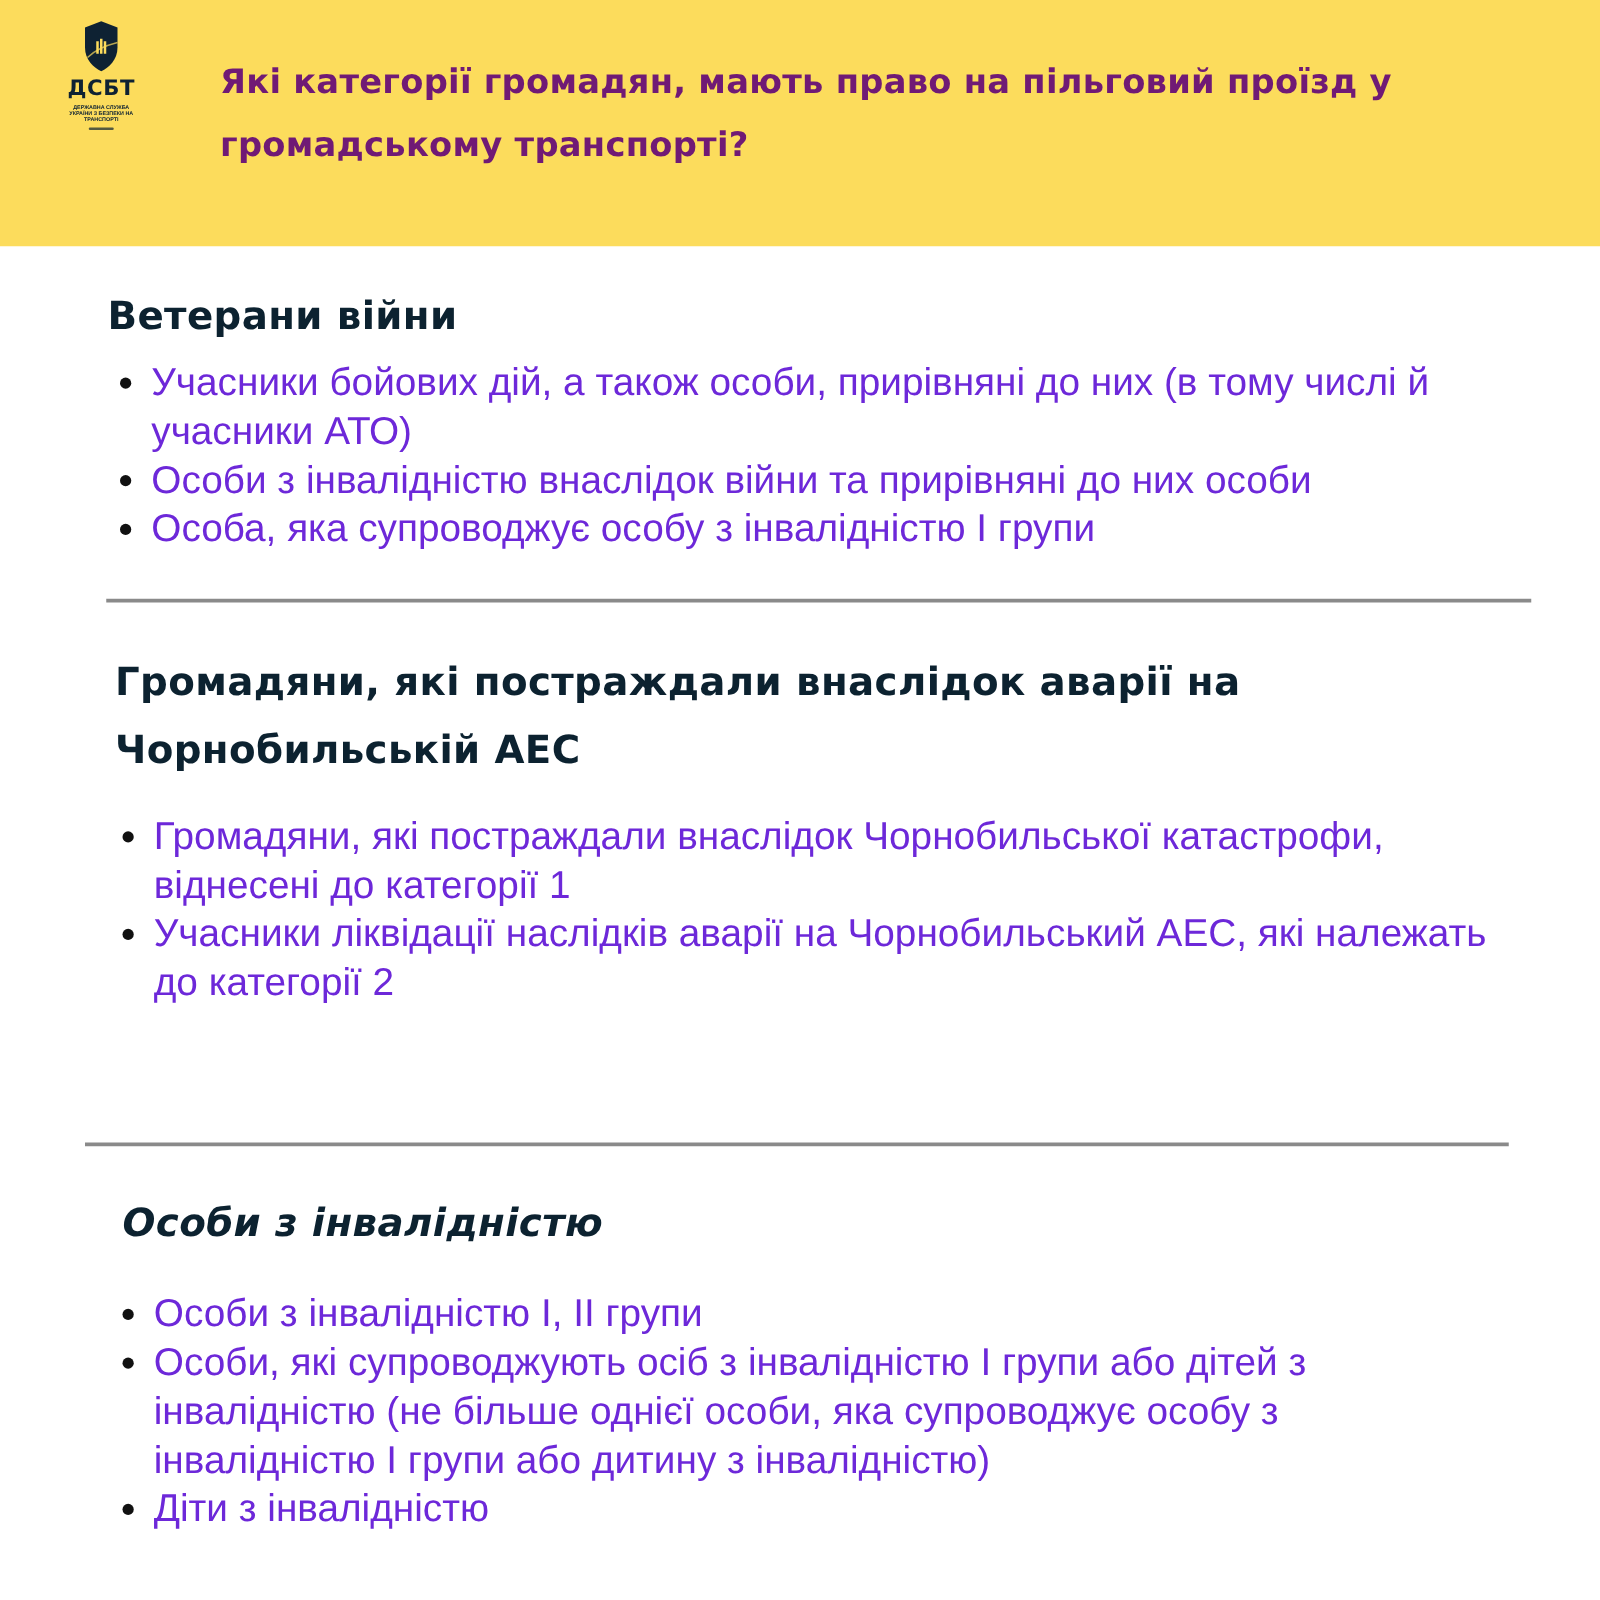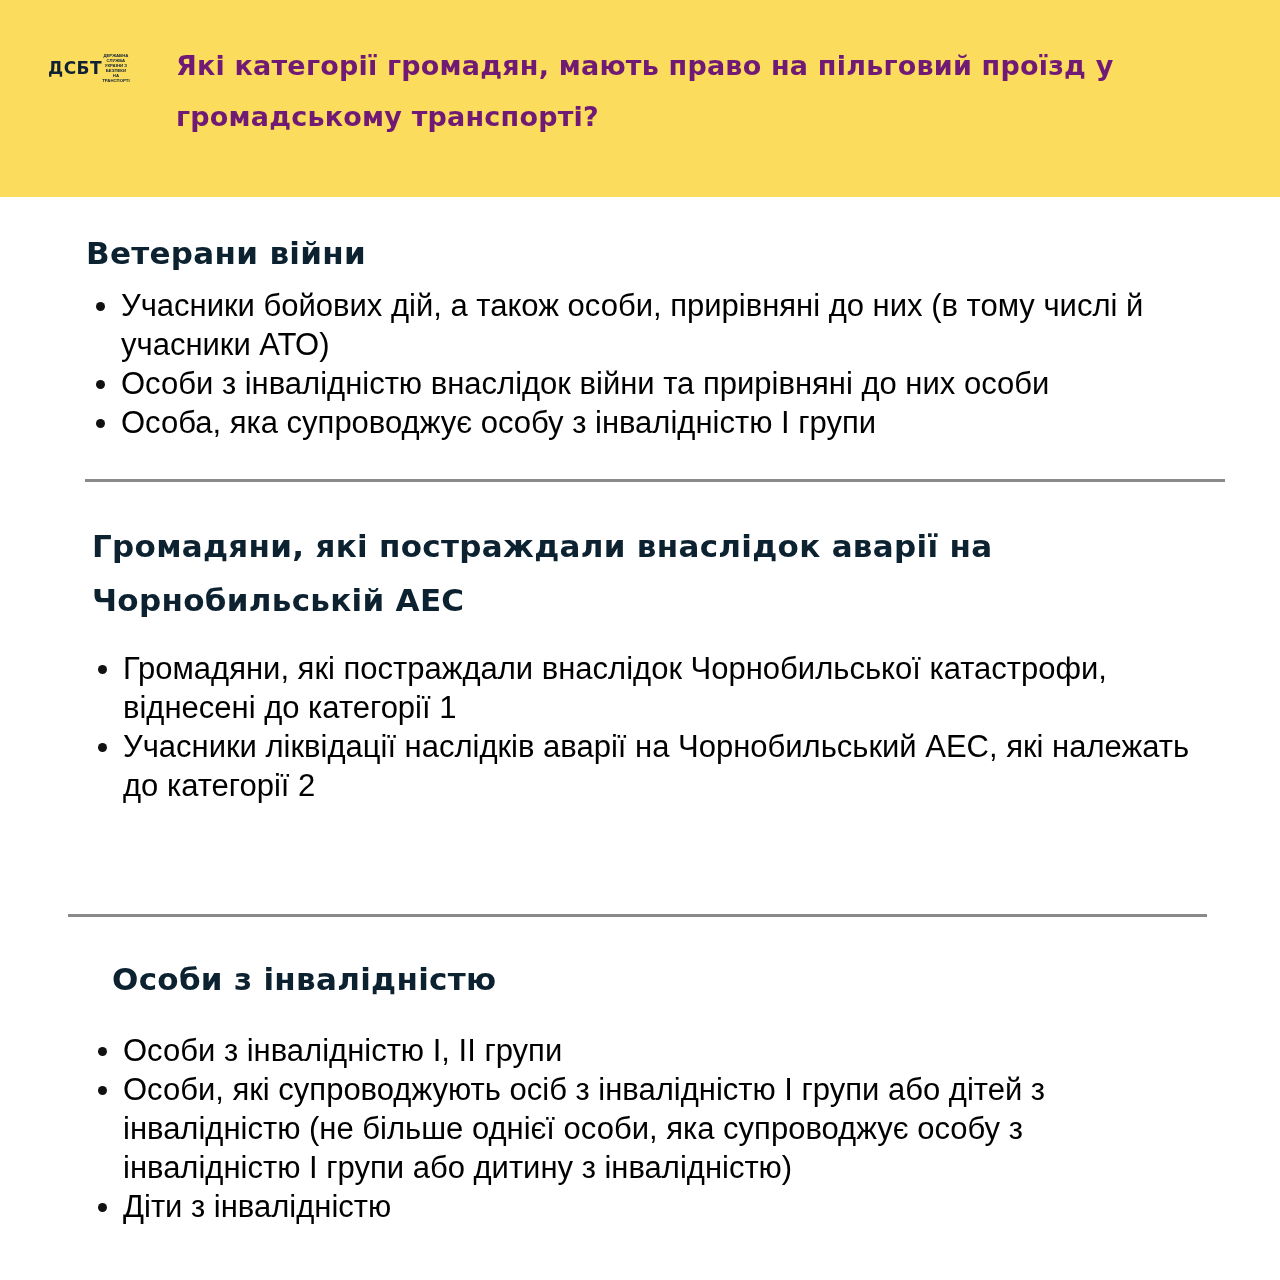--- a/index.html
+++ b/index.html
@@ -21,21 +21,21 @@
       height: 197px;
       background: #fcdc5c;
     }
     .logo {
       position: absolute;
       left: 48px;
       top: 16px;
       width: 66px;
       height: 100px;
       display: flex;
-      flex-direction: row;
+      flex-direction: column;
       align-items: center;
     }
     .logo svg { display: block; }
     .logo-abbr {
       font-family: "DejaVu Sans", sans-serif;
       font-weight: bold;
       font-size: 17px;
       letter-spacing: 0.5px;
       color: #0e2233;
       margin-top: 4px;
@@ -79,21 +79,21 @@
       line-height: 50px;
       color: #0c2230;
       letter-spacing: 0.3px;
     }
     ul.items {
       position: absolute;
       list-style: none;
       font-family: "Liberation Sans", sans-serif;
       font-size: 31px;
       line-height: 39px;
-      color: #000000;
+      color: #6d28d9;
     }
     ul.items li {
       position: relative;
       padding-left: 31px;
     }
     ul.items li::before {
       content: "";
       position: absolute;
       left: 6px;
       top: 16px;
@@ -137,18 +137,18 @@
 <div class="divider" style="left:85px; top:479px; width:1140px;"></div>
 
 <h2 class="section-title" style="left:92px; top:519px; width:1080px; line-height:54px;">Громадяни, які постраждали внаслідок аварії на Чорнобильській АЕС</h2>
 <ul class="items" style="left:92px; top:633px; width:1130px;margin-top:16px;">
   <li>Громадяни, які постраждали внаслідок Чорнобильської катастрофи, віднесені до категорії 1</li>
   <li>Учасники ліквідації наслідків аварії на Чорнобильський АЕС, які належать до категорії 2</li>
 </ul>
 
 <div class="divider" style="left:68px; top:914px; width:1139px;"></div>
 
-<h2 class="section-title" style="left:112px; top:954px;">Особи з інвалідністю</h2>
+<h2 class="section-title" style="left:98px; top:954px;font-style:italic;">Особи з інвалідністю</h2>
 <ul class="items" style="left:92px; top:1031px; width:1110px;">
   <li>Особи з інвалідністю І, ІІ групи</li>
   <li>Особи, які супроводжують осіб з інвалідністю І групи або дітей з інвалідністю (не більше однієї особи, яка супроводжує особу з інвалідністю І групи або дитину з інвалідністю)</li>
   <li>Діти з інвалідністю</li>
 </ul>
 
 </body></html>

